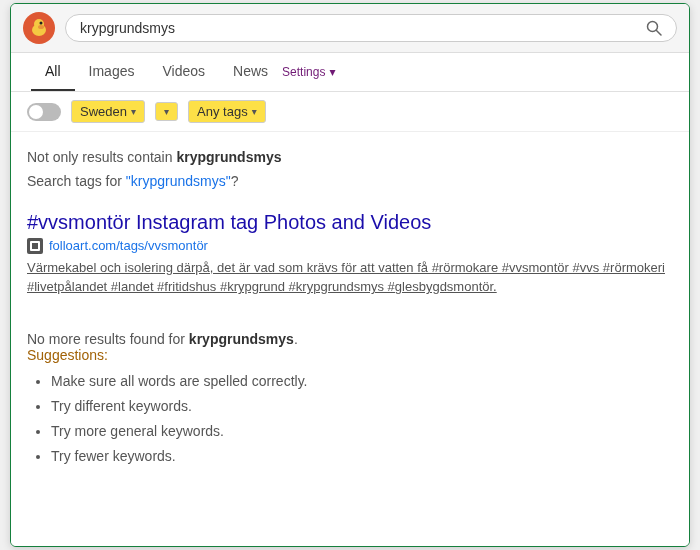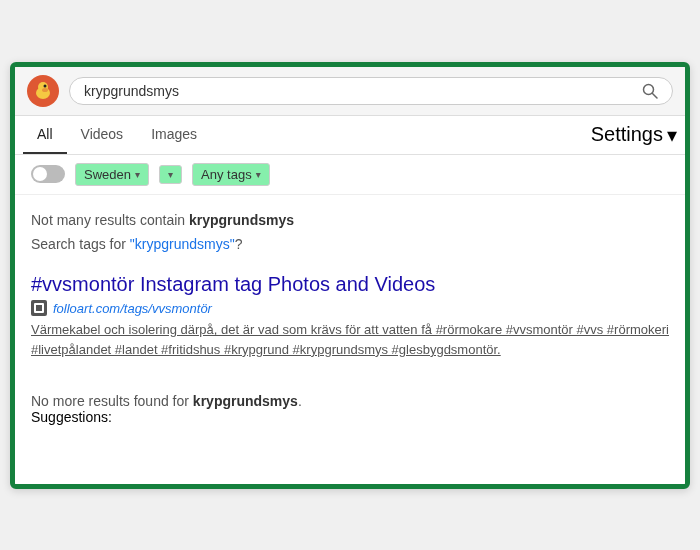--- a/index.html
+++ b/index.html
@@ -9,23 +9,23 @@
       background: #f0f0f0;
       display: flex;
       justify-content: center;
       align-items: center;
       width: 700px;
       height: 550px;
       overflow: hidden;
     }
     .browser-window {
       width: 680px;
-      height: 427px;
-      background: #fff;
-      border: 5px solid #15803d;
+      height: 544px;
+      background: #fff;
+      border: 1px solid #15803d;
       border-radius: 6px;
       overflow: hidden;
       display: flex;
       flex-direction: column;
       box-shadow: 0 2px 8px rgba(0,0,0,0.15);
     }
     .top-bar {
       background: #f5f5f5;
       border-bottom: 1px solid #ddd;
       padding: 8px 12px;
@@ -68,24 +68,24 @@
       cursor: pointer;
       color: #666;
       font-size: 16px;
       padding: 0;
       display: flex;
       align-items: center;
     }
     .nav-bar {
       background: #fff;
       border-bottom: 1px solid #e0e0e0;
-      padding: 0 8px;
-      display: flex;
-      align-items: center;
-      justify-content: space-between;
+      padding: 0 20px;
+      display: flex;
+      align-items: center;
+      justify-content: flex-start;
     }
     .nav-tabs {
       display: flex;
       gap: 0;
     }
     .nav-tab {
       padding: 10px 14px;
       font-size: 14px;
       color: #555;
       cursor: pointer;
@@ -96,22 +96,22 @@
     }
     .nav-tab.active {
       color: #222;
       border-bottom: 2px solid #333;
       font-weight: 500;
     }
     .nav-settings {
       display: flex;
       align-items: center;
       gap: 4px;
-      color: #000000;
-      font-size: 20px;
+      color: #701a75;
+      font-size: 12px;
       cursor: pointer;
     }
     .filter-bar {
       background: #fff;
       padding: 8px 16px;
       display: flex;
       align-items: center;
       gap: 10px;
       border-bottom: 1px solid #eee;
     }
@@ -132,21 +132,21 @@
       top: 2px;
       left: 2px;
     }
     .filter-btn {
       display: flex;
       align-items: center;
       gap: 4px;
       padding: 3px 8px;
       border: 1px solid #ccc;
       border-radius: 3px;
-      background: #86efac;
+      background: #fde047;
       font-size: 13px;
       color: #333;
       cursor: pointer;
     }
     .filter-btn .arrow {
       font-size: 10px;
       color: #555;
     }
     .content {
       flex: 1;
@@ -180,21 +180,20 @@
       text-decoration: none;
       cursor: pointer;
       display: block;
       margin-bottom: 4px;
     }
     .result-url-row {
       display: flex;
       align-items: center;
       gap: 6px;
       margin-bottom: 4px;
-      font-style: italic;
     }
     .favicon-box {
       width: 16px;
       height: 16px;
       background: #555;
       border-radius: 2px;
       display: flex;
       align-items: center;
       justify-content: center;
       flex-shrink: 0;
@@ -223,21 +222,21 @@
       font-size: 14px;
       color: #555;
       margin-top: 10px;
     }
     .no-more-text .bold {
       font-weight: bold;
       color: #333;
     }
     .suggestions-title {
       font-size: 14px;
-      color: #000000;
+      color: #a16207;
       margin-bottom: 8px;
     }
     .suggestions-list {
       list-style: disc;
       padding-left: 24px;
     }
     .suggestions-list li {
       font-size: 14px;
       color: #555;
       margin-bottom: 4px;
@@ -267,22 +266,23 @@
           <circle cx="6.5" cy="6.5" r="5" fill="none" stroke="#666" stroke-width="1.5"></circle>
           <line x1="10.5" y1="10.5" x2="15" y2="15" stroke="#666" stroke-width="1.5" stroke-linecap="round"></line>
         </svg>
       </button>
     </div>
   </div>
 
   <div class="nav-bar">
     <div class="nav-tabs">
       <a class="nav-tab active">All</a>
+      <a class="nav-tab">Images</a>
       <a class="nav-tab">Videos</a>
-      <a class="nav-tab">Images</a>
+      <a class="nav-tab">News</a>
     </div>
     <div class="nav-settings">
       <span>Settings</span>
       <span>▾</span>
     </div>
   </div>
 
   <div class="filter-bar">
     <div class="toggle-switch">
       <div class="toggle-knob"></div>
@@ -296,21 +296,21 @@
     </button>
     <button class="filter-btn">
       <span>Any tags</span>
       <span class="arrow">▾</span>
     </button>
   </div>
 
   <div class="content">
 
     <p class="suggestion-text">
-      <span>Not many results contain</span>
+      <span>Not only results contain</span>
       <strong class="bold">krypgrundsmys</strong>
     </p>
     <p class="suggestion-text">
       <span>Search tags for </span><a class="suggestion-link">"krypgrundsmys"</a><span>?</span>
     </p>
 
     <div class="result-item">
       <a class="result-title">#vvsmontör Instagram tag Photos and Videos</a>
       <div class="result-url-row">
         <div class="favicon-box">
@@ -322,15 +322,21 @@
     </div>
 
     <div class="divider"></div>
 
     <p class="no-more-text">
       <span>No more results found for</span>
       <strong class="bold">krypgrundsmys</strong><span>.</span>
     </p>
 
     <p class="suggestions-title">Suggestions:</p>
+    <ul class="suggestions-list">
+      <li>Make sure all words are spelled correctly.</li>
+      <li>Try different keywords.</li>
+      <li>Try more general keywords.</li>
+      <li>Try fewer keywords.</li>
+    </ul>
 
   </div>
 </div>
 
 </body></html>

